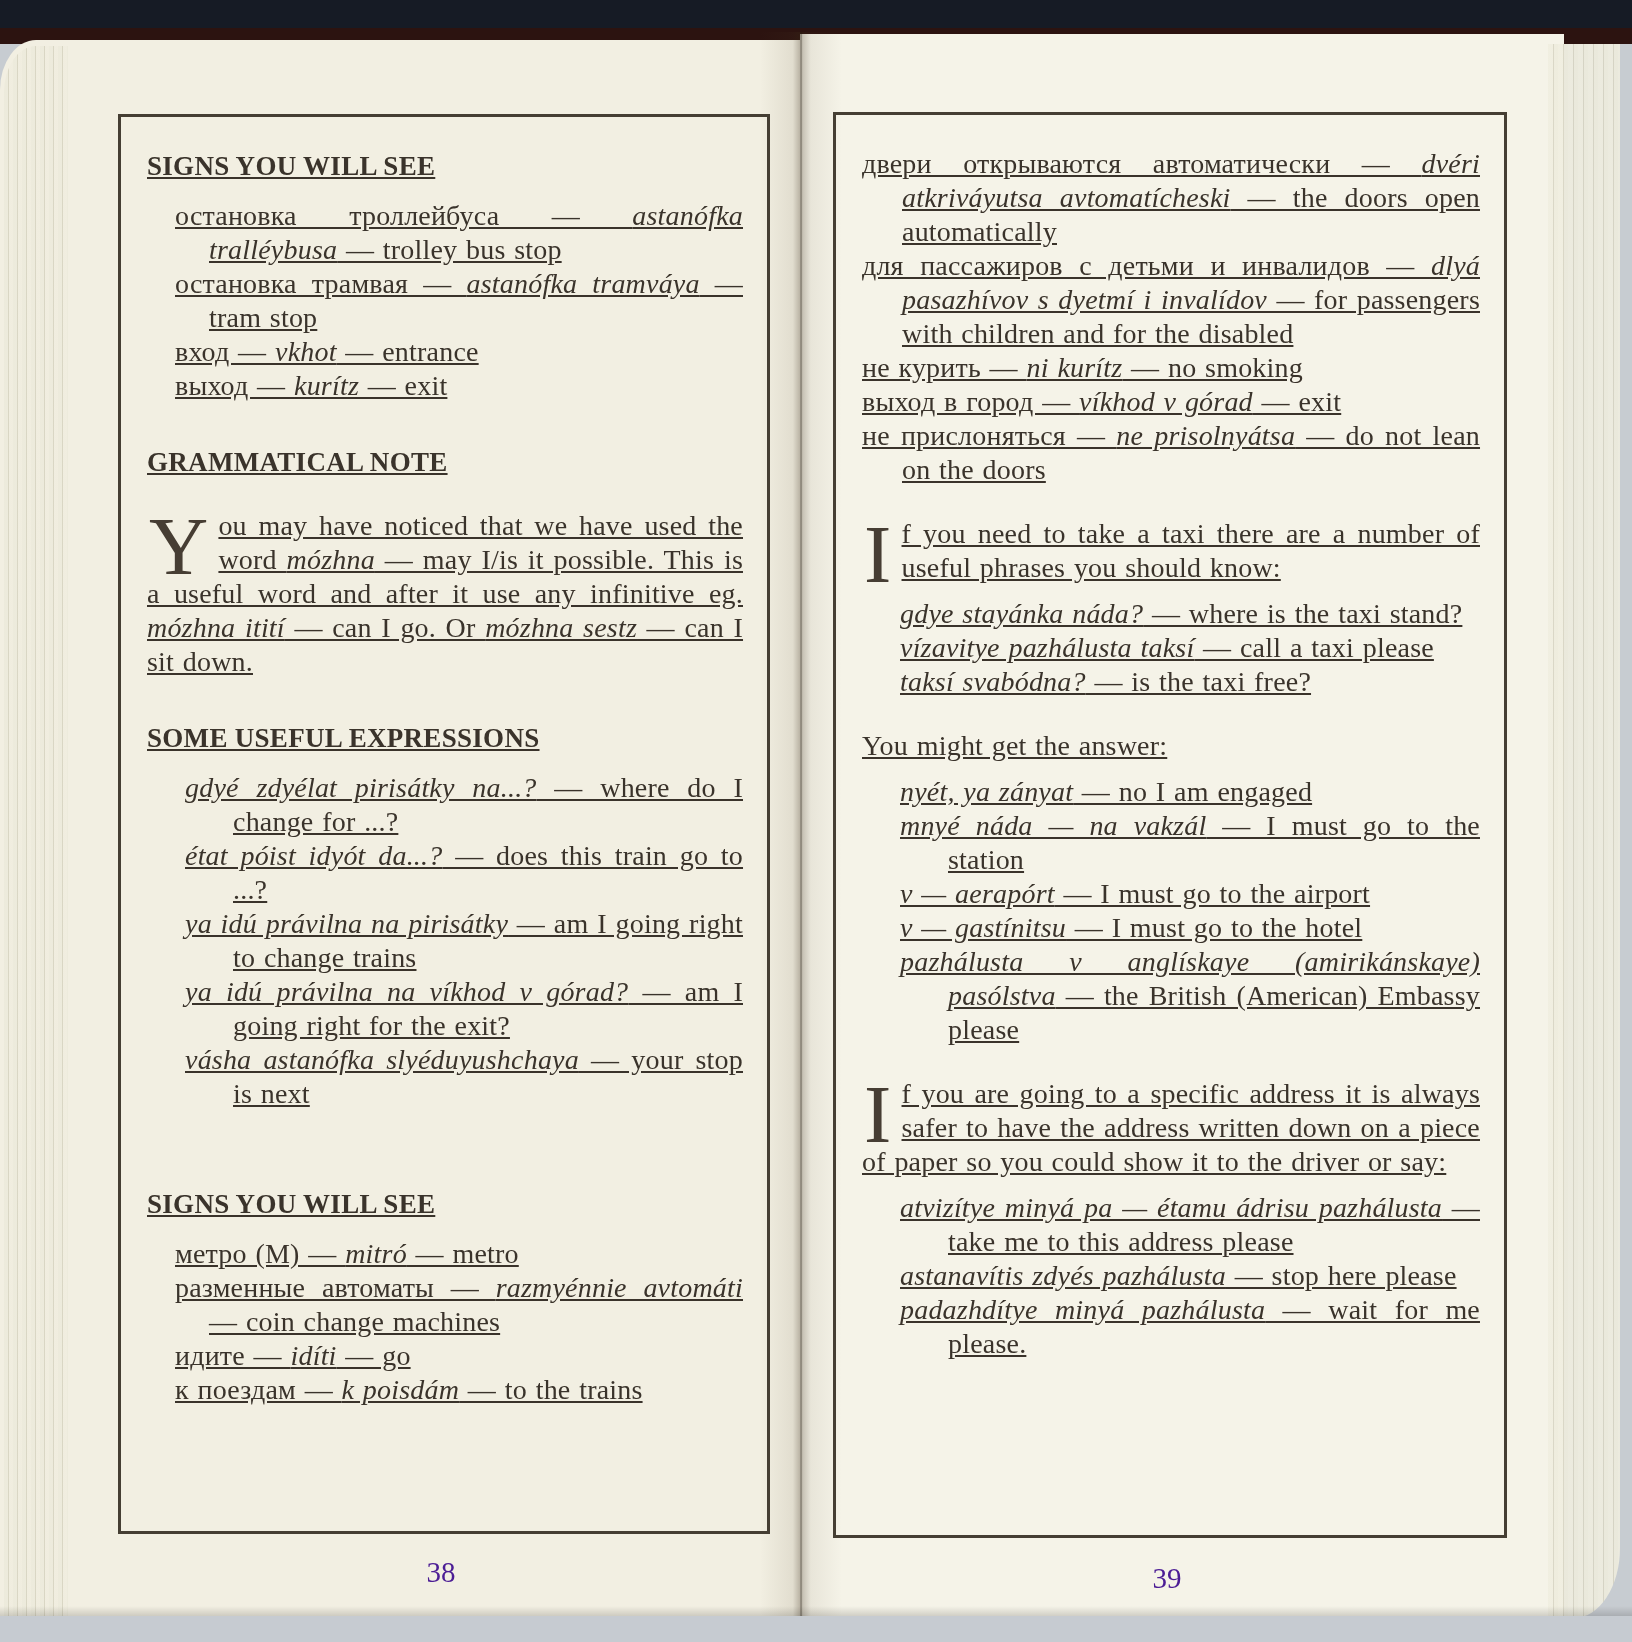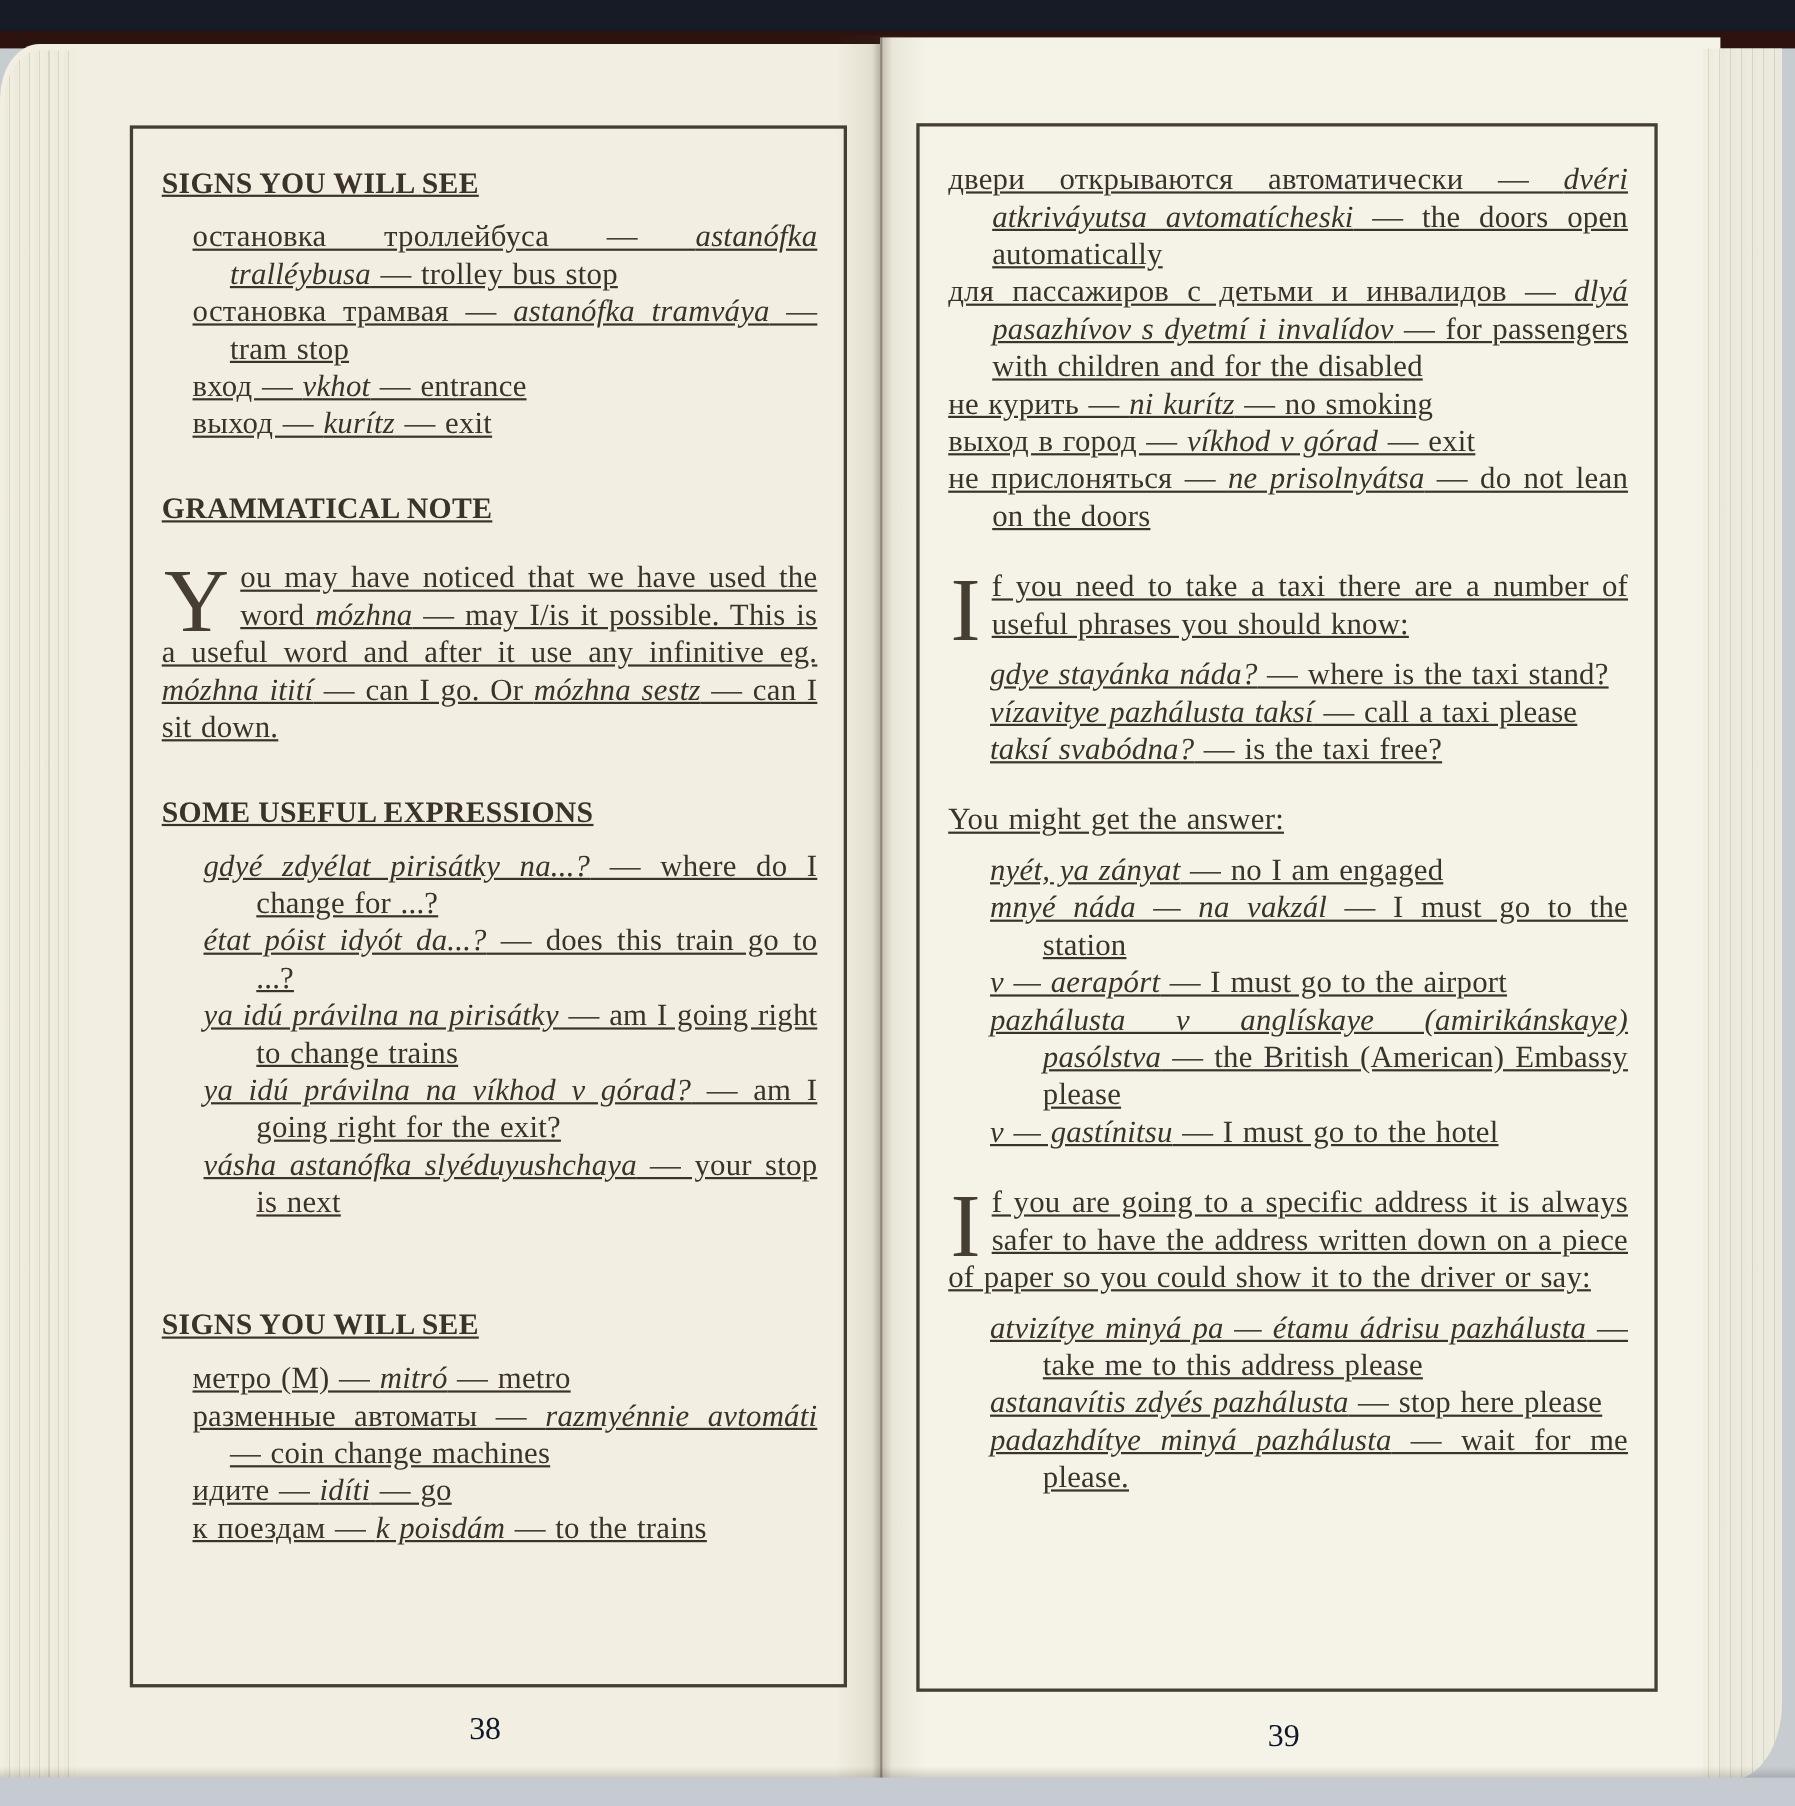--- a/index.html
+++ b/index.html
@@ -34,21 +34,21 @@
   .hd:first-child{margin-top:4px;}
   .hd.big{margin-top:76px;}
   .entries{margin:4px 0 0;}
   .entry{margin:0;text-align:justify;letter-spacing:.2px;word-spacing:1.5px;}
   .signs-left .entry{padding-left:62px;text-indent:-34px;}
   .signs-right .entry{padding-left:40px;text-indent:-40px;}
   .expr .entry{padding-left:86px;text-indent:-48px;}
   .para{margin:30px 0 0;text-align:justify;letter-spacing:.2px;word-spacing:1.5px;}
   .para + .entries{margin-top:12px;}
   .drop{float:left;font-size:82px;line-height:60px;padding:8px 10px 0 2px;color:#463d33;}
-  .pagenum{position:absolute;font-size:29px;text-align:center;color:#0f172a;}
+  .pagenum{position:absolute;font-size:29px;text-align:center;color:#4c1d95;}
   .pn-left{left:118px;top:1556px;width:646px;}
   .pn-right{left:833px;top:1562px;width:668px;}
 </style>
 </head>
 <body>
 
 <div class="scan">
   <div class="band-top"></div>
   <div class="band-maroon"></div>
   <div class="paper-left"></div>
@@ -98,22 +98,22 @@
         <div class="entries expr">
           <p class="entry"><i>gdye stayánka náda?</i> — where is the taxi stand?</p>
           <p class="entry"><i>vízavitye pazhálusta taksí</i> — call a taxi please</p>
           <p class="entry"><i>taksí svabódna?</i> — is the taxi free?</p>
         </div>
         <p class="para">You might get the answer:</p>
         <div class="entries expr">
           <p class="entry"><i>nyét, ya zányat</i> — no I am engaged</p>
           <p class="entry"><i>mnyé náda — na vakzál</i> — I must go to the station</p>
           <p class="entry"><i>v — aerapórt</i> — I must go to the airport</p>
+          <p class="entry"><i>v — gastínitsu</i> — I must go to the hotel</p>
           <p class="entry"><i>pazhálusta v anglískaye (amirikánskaye) pasólstva</i> — the British (American) Embassy please</p>
-          <p class="entry"><i>v — gastínitsu</i> — I must go to the hotel</p>
         </div>
         <p class="para"><span class="drop">I</span>f you are going to a specific address it is always safer to have the address written down on a piece of paper so you could show it to the driver or say:</p>
         <div class="entries expr">
           <p class="entry"><i>atvizítye minyá pa — étamu ádrisu pazhálusta</i> — take me to this address please</p>
           <p class="entry"><i>astanavítis zdyés pazhálusta</i> — stop here please</p>
           <p class="entry"><i>padazhdítye minyá pazhálusta</i> — wait for me please.</p>
         </div>
       </div>
   </div>
 

